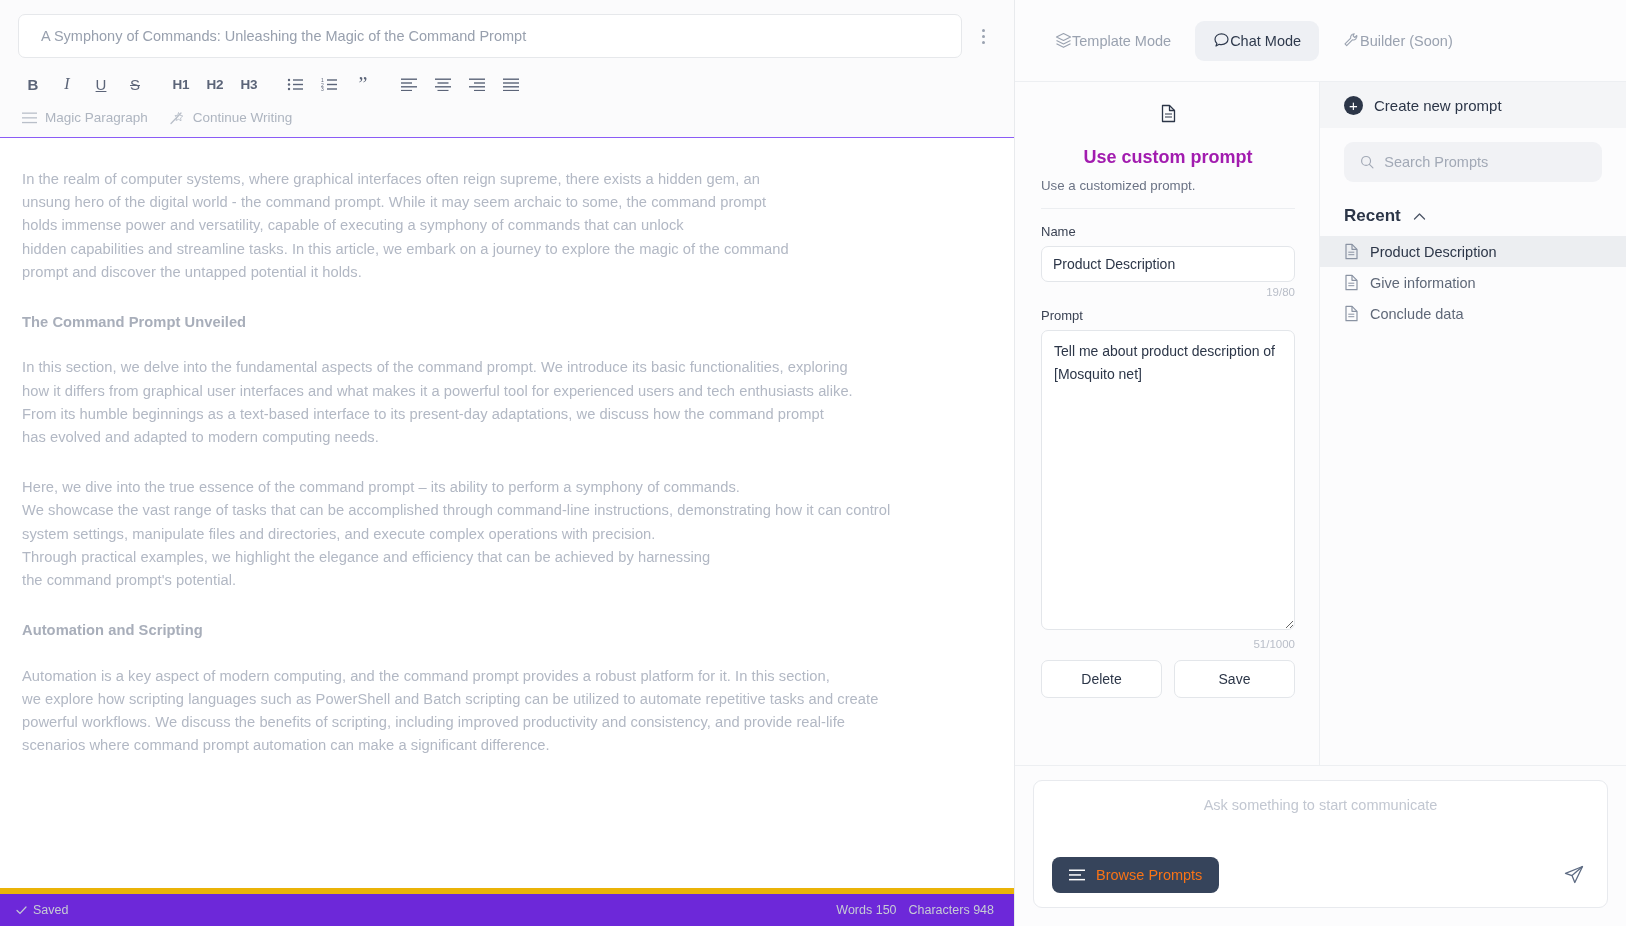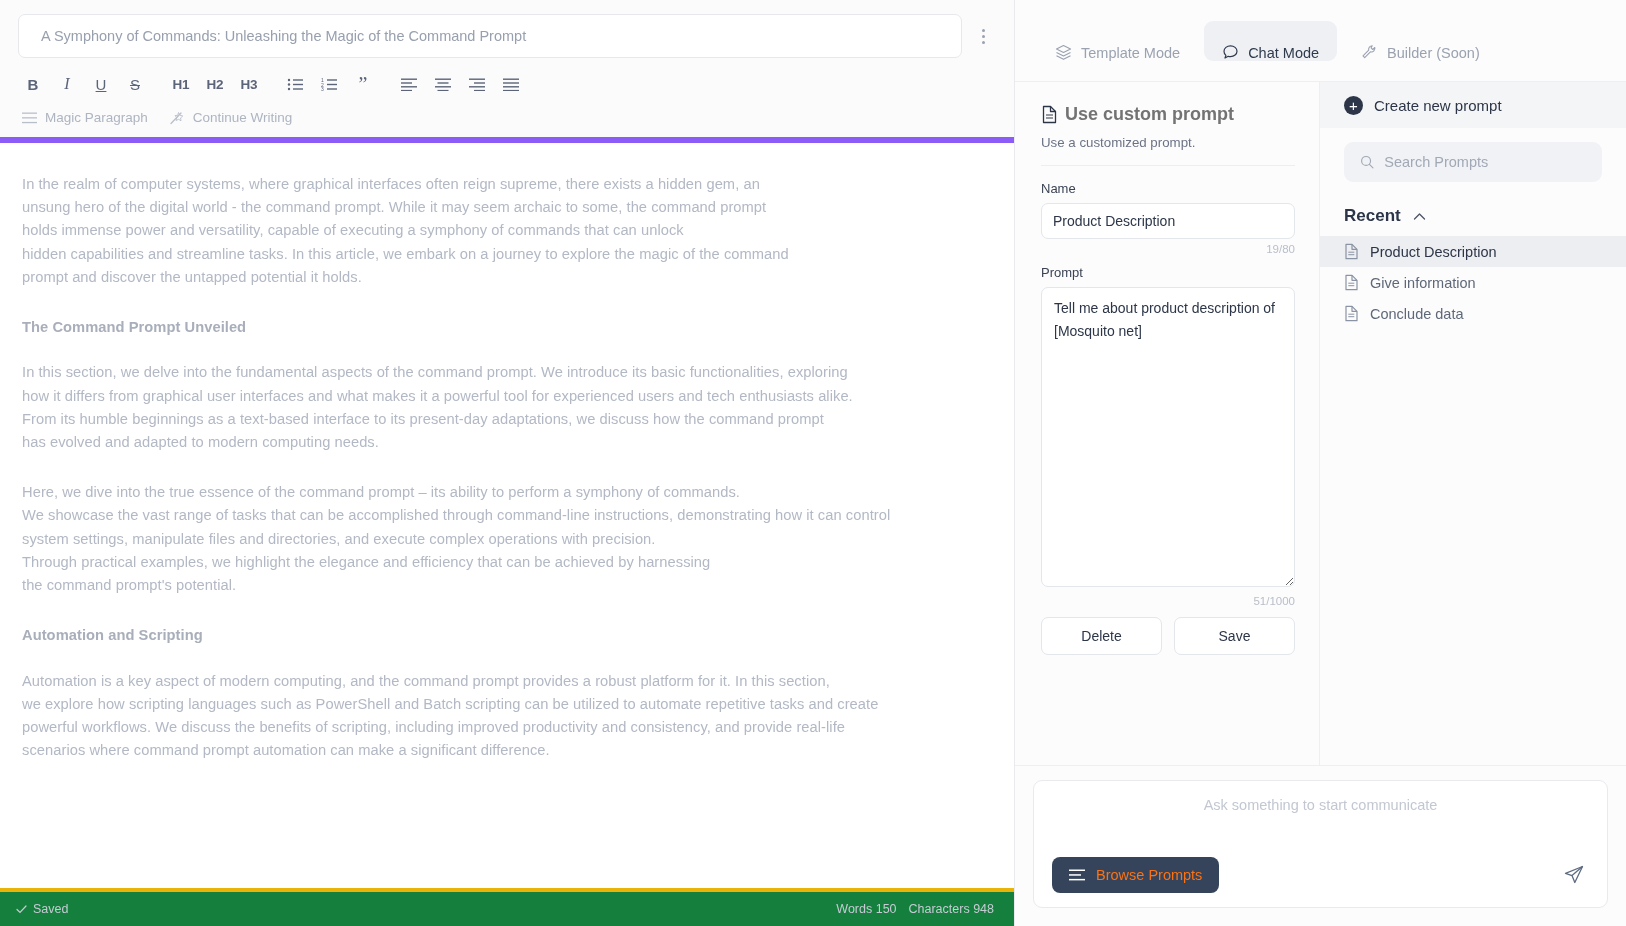--- a/index.html
+++ b/index.html
@@ -88,42 +88,42 @@
     color: #aeb5c0;
     font-size: 13.5px;
     cursor: pointer;
   }
   .ai-action svg { display: block; }
 
   .editor-body {
     flex: 1;
     overflow: hidden;
     background: #ffffff;
-    border-top: 6px solid #8b5cf6;
+    border-top: 1px solid #8b5cf6;
     padding: 30px 18px 10px 22px;
   }
   .doc p, .doc h3 {
     color: #b2b8c4;
     font-size: 14.7px;
     line-height: 1.58;
     letter-spacing: 0.05px;
   }
   .doc p { margin-bottom: 27px; }
   .doc h3 {
     font-size: 14.7px;
     font-weight: 700;
     color: #a8aeba;
     margin-bottom: 22px;
   }
   .doc p .ln { display: block; }
 
   .editor-footer {
     height: 38px;
-    border-top: 4px solid #eab308;
-    background: #15803d;
+    border-top: 6px solid #eab308;
+    background: #6d28d9;
     display: flex;
     align-items: center;
     justify-content: space-between;
     padding: 0 20px 0 16px;
     font-size: 12.5px;
     color: #c6cbd4;
   }
   .saved { display: flex; align-items: center; gap: 6px; }
   .counts { display: flex; gap: 12px; }
 
@@ -138,21 +138,21 @@
   .mode-bar {
     height: 82px;
     display: flex;
     align-items: center;
     gap: 6px;
     padding: 0 22px;
     border-bottom: 1px solid #edeff2;
     background: #fcfcfd;
   }
   .mode-btn {
-    display: flex; align-items: flex-end; gap: 9px;
+    display: flex; align-items: center; 
     height: 40px;
     padding: 0 18px;
     border-radius: 9px;
     font-size: 14.5px;
     color: #9aa2b0;
     cursor: pointer;
     white-space: nowrap;
   }
   .mode-btn.active {
     background: #eef0f4;
@@ -167,23 +167,24 @@
     min-height: 0;
   }
   .prompt-form {
     width: 305px;
     border-right: 1px solid #edeff2;
     padding: 22px 24px 0 26px;
     background: #fcfcfd;
     overflow: hidden;
   }
   .pf-title {
-    display: flex; align-items: center; gap: 7px;
-    font-size: 18px; font-weight: 700; color: #737373;
+    display: flex; align-items: center; gap: 24px;
+    font-size: 18px; font-weight: 700; color: #a21caf;
     margin-bottom: 10px;
+    flex-direction: column;
   }
   .pf-sub {
     font-size: 13.3px; color: #6b7385;
     padding-bottom: 15px;
     border-bottom: 1px solid #eceef1;
     margin-bottom: 15px;
   }
   .field-label {
     font-size: 13px; color: #3b4354; margin-bottom: 7px;
   }

